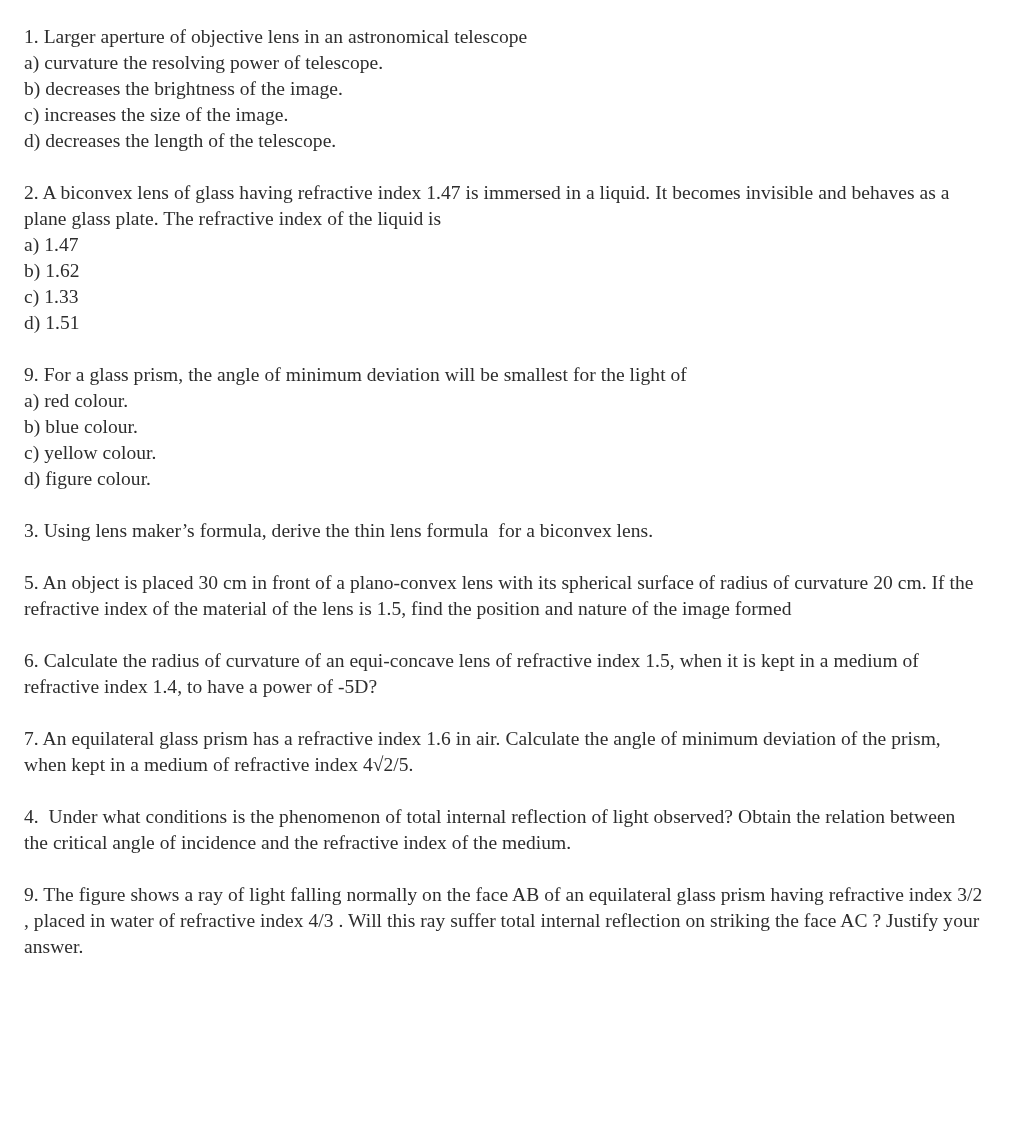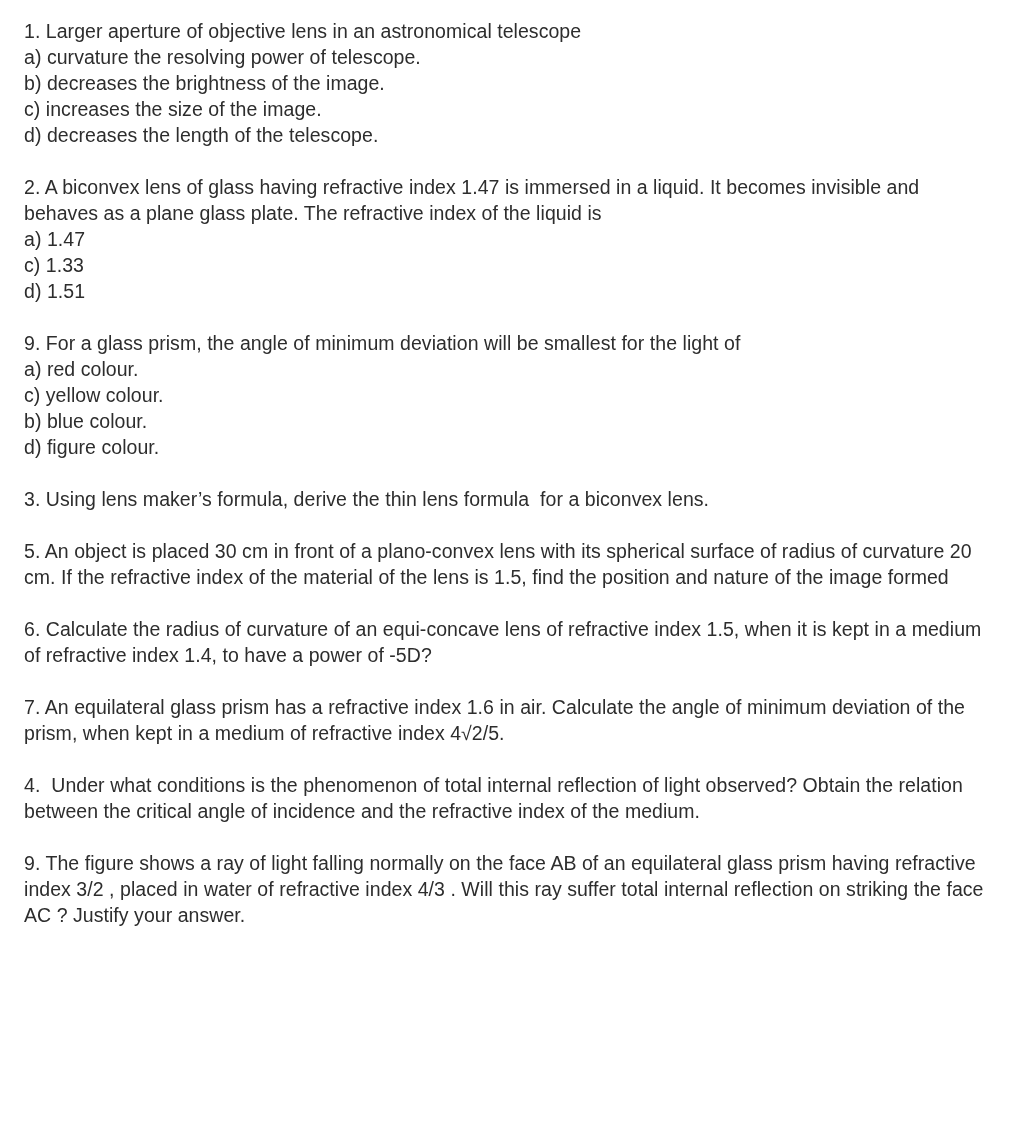--- a/index.html
+++ b/index.html
@@ -18,21 +18,22 @@
   }
   .page {
     position: relative;
     width: 1024px;
     height: 1123px;
     background: #ffffff;
     box-sizing: border-box;
     padding: 18px 40px 0 24px;
   }
   .qblock {
-    margin: 0 0 26px 0;
+    margin: 6px 0 26px 0;
+    font-family: Liberation Serif, serif;
   }
   .qblock:last-child { margin-bottom: 0; }
 
   .line {
     font-size: 19.5px;
     line-height: 26px;
     letter-spacing: 0.05px;
     white-space: pre-wrap;
     color: #2d2d2d;
     max-width: 960px;
@@ -49,29 +50,30 @@
     <div class="line stem">1. Larger aperture of objective lens in an astronomical telescope</div>
     <div class="line opt">a) curvature the resolving power of telescope.</div>
     <div class="line opt">b) decreases the brightness of the image.</div>
     <div class="line opt">c) increases the size of the image.</div>
     <div class="line opt">d) decreases the length of the telescope.</div>
   </div>
 
   <div class="qblock">
     <div class="line stem">2. A biconvex lens of glass having refractive index 1.47 is immersed in a liquid. It becomes invisible and behaves as a plane glass plate. The refractive index of the liquid is</div>
     <div class="line opt">a) 1.47</div>
+    <div class="line opt">b) 1.62</div>
     <div class="line opt">c) 1.33</div>
     <div class="line opt">d) 1.51</div>
   </div>
 
   <div class="qblock">
     <div class="line stem">9. For a glass prism, the angle of minimum deviation will be smallest for the light of</div>
     <div class="line opt">a) red colour.</div>
+    <div class="line opt">b) blue colour.</div>
     <div class="line opt">c) yellow colour.</div>
-    <div class="line opt">b) blue colour.</div>
     <div class="line opt">d) figure colour.</div>
   </div>
 
   <div class="qblock">
     <div class="line stem">3. Using lens maker’s formula, derive the thin lens formula  for a biconvex lens.</div>
   </div>
 
   <div class="qblock">
     <div class="line stem">5. An object is placed 30 cm in front of a plano-convex lens with its spherical surface of radius of curvature 20 cm. If the refractive index of the material of the lens is 1.5, find the position and nature of the image formed</div>
   </div>

